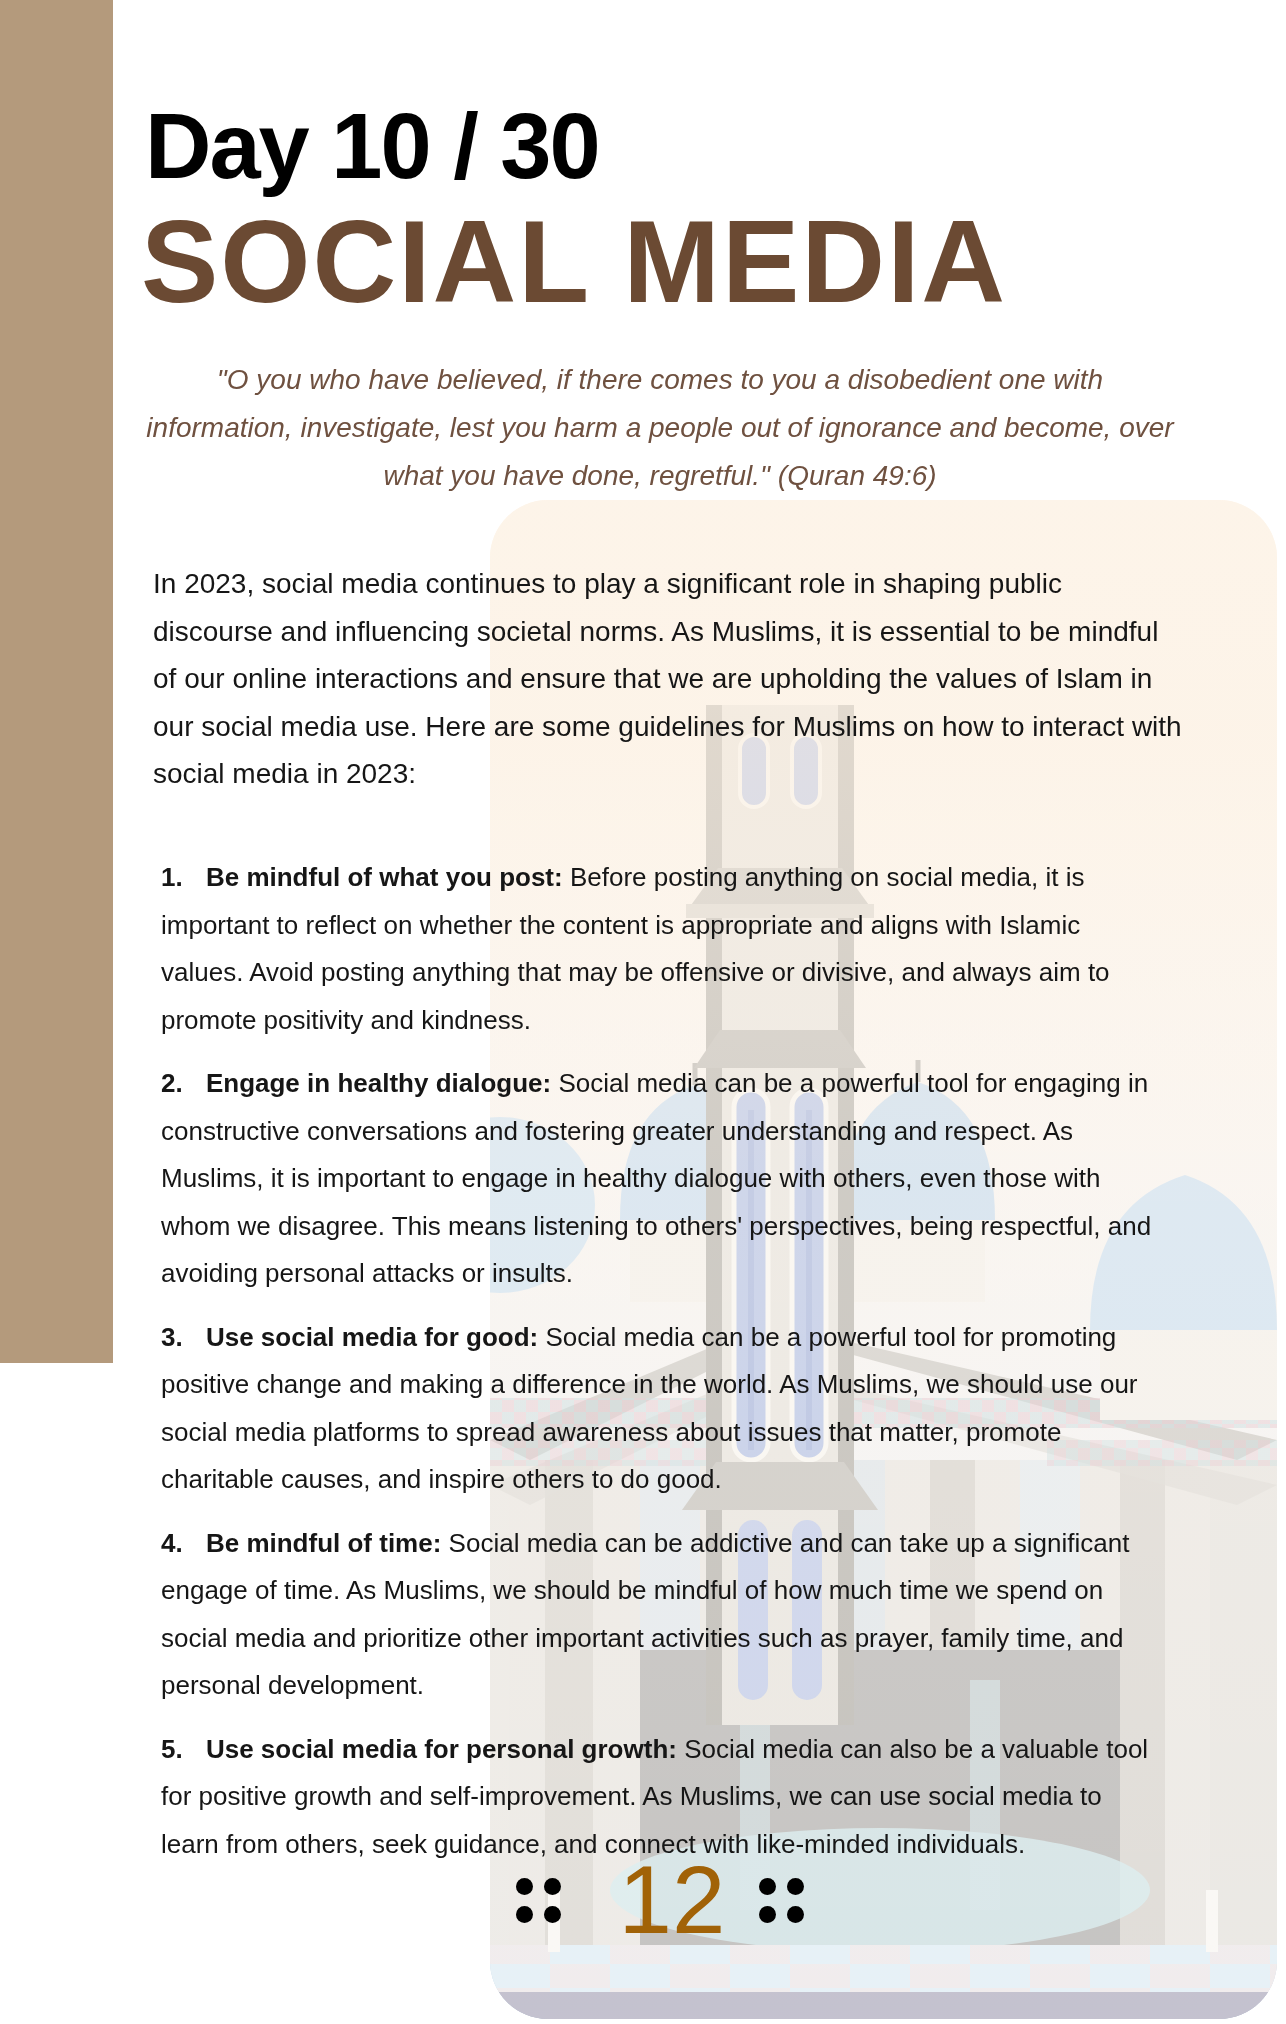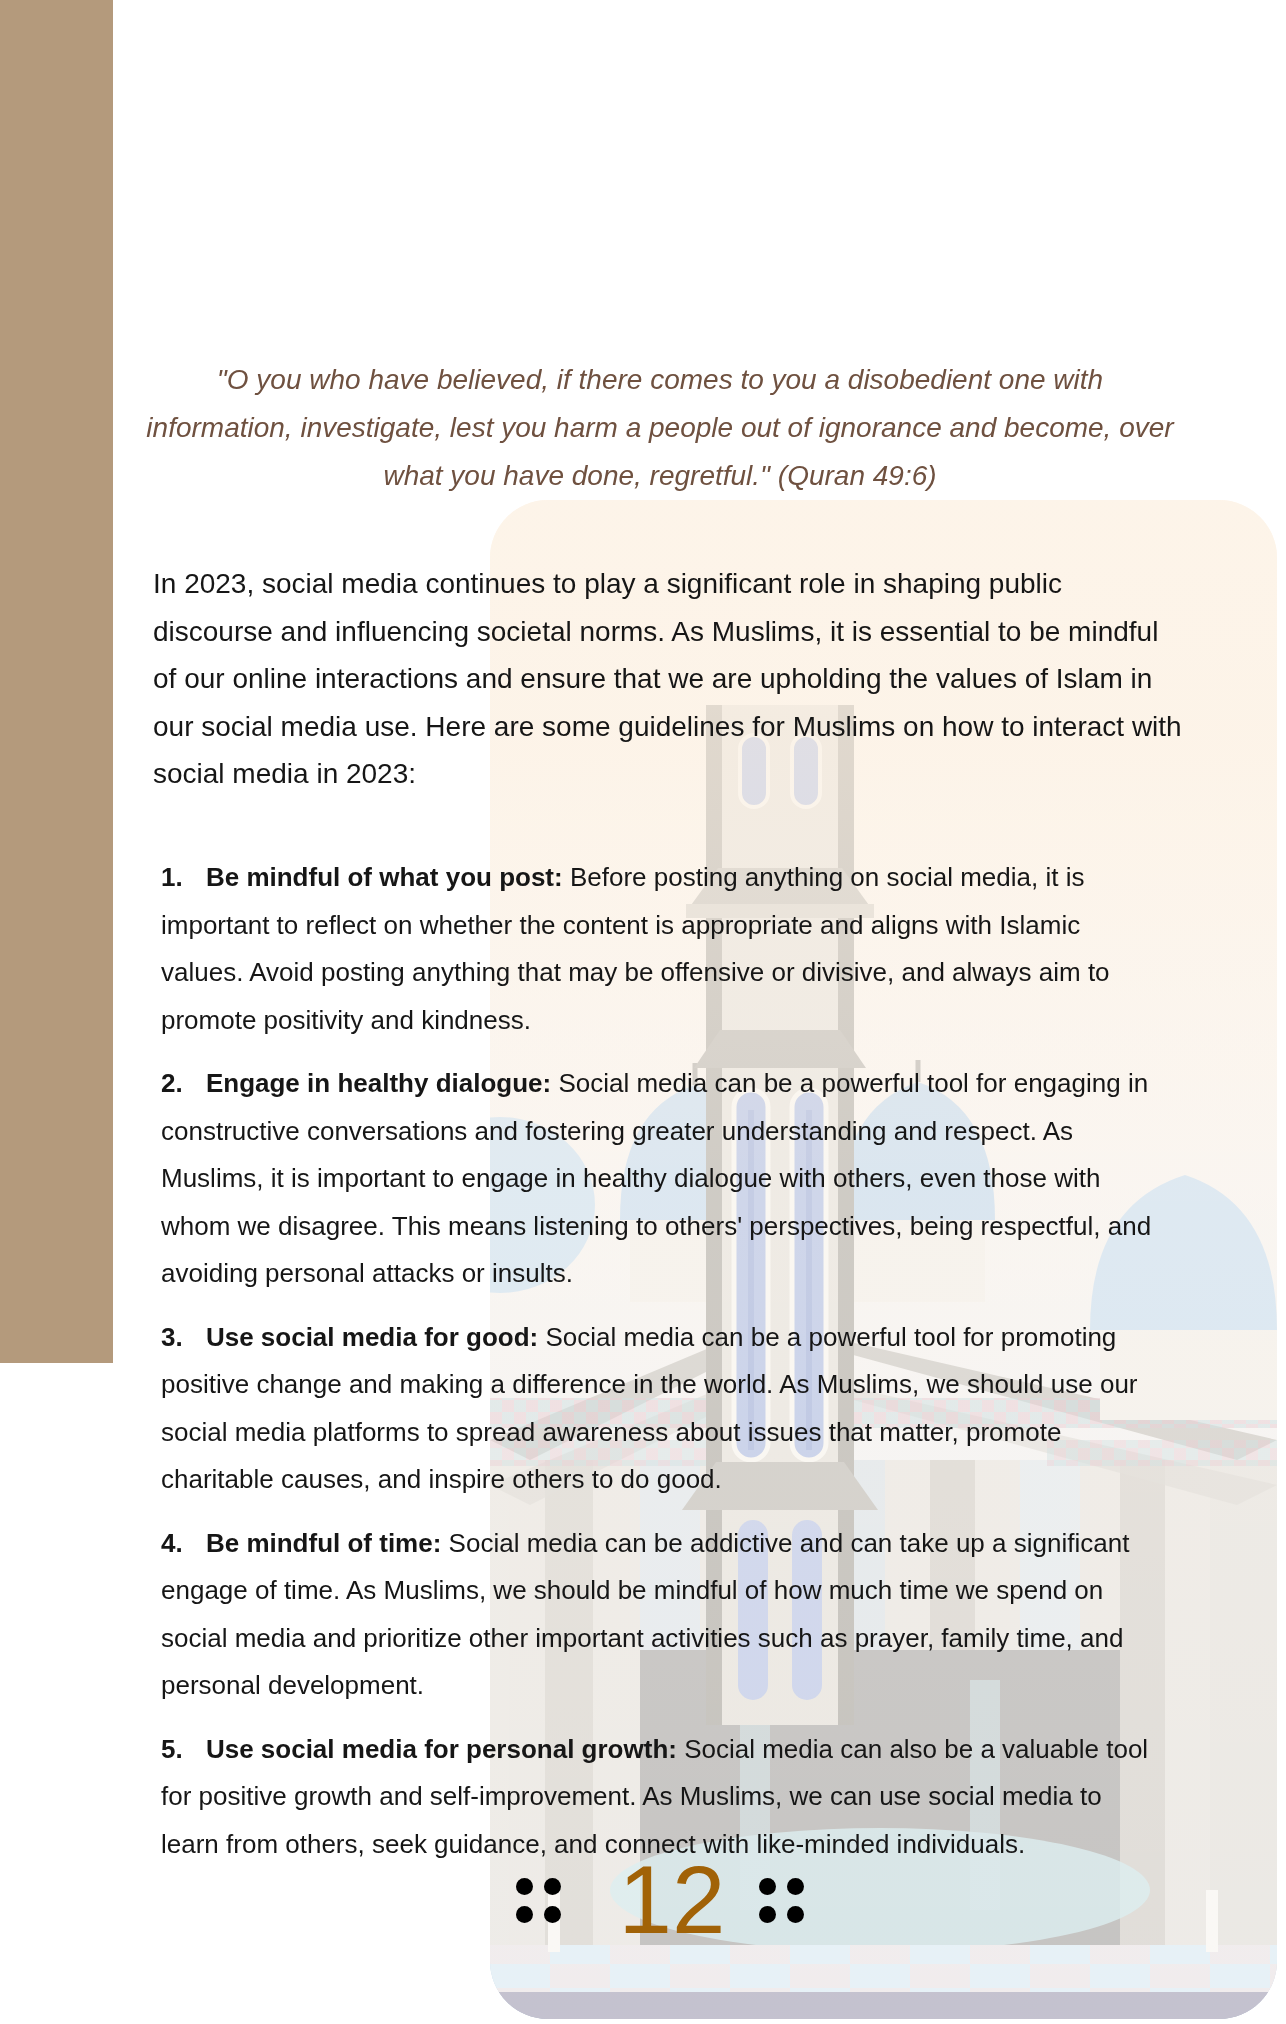--- a/index.html
+++ b/index.html
@@ -121,20 +121,22 @@
       <rect x="0" y="1445" width="787" height="47" fill="url(#floorck)" opacity="0.8"></rect>
       <rect x="0" y="1492" width="787" height="27" fill="#8e89a3"></rect>
       <rect x="58" y="1390" width="12" height="62" fill="#f5f2ec"></rect>
       <rect x="716" y="1390" width="12" height="62" fill="#f5f2ec"></rect>
 
       <rect x="0" y="0" width="787" height="1519" fill="url(#wash)"></rect>
     </svg>
   </div>
 
   <div class="content">
+    <h2 class="kicker">Day 10 / 30</h2>
+    <h1 class="title">SOCIAL MEDIA</h1>
 
     <p class="quote">"O you who have believed, if there comes to you a disobedient one with information, investigate, lest you harm a people out of ignorance and become, over what you have done, regretful." (Quran 49:6)</p>
 
     <p class="intro">In 2023, social media continues to play a significant role in shaping public discourse and influencing societal norms. As Muslims, it is essential to be mindful of our online interactions and ensure that we are upholding the values of Islam in our social media use. Here are some guidelines for Muslims on how to interact with social media in 2023:</p>
 
     <div class="list">
       <p class="item">
         <span class="num">1.</span>
         <b class="lead">Be mindful of what you post:</b>
         <span class="rest">Before posting anything on social media, it is important to reflect on whether the content is appropriate and aligns with Islamic values. Avoid posting anything that may be offensive or divisive, and always aim to promote positivity and kindness.</span>

